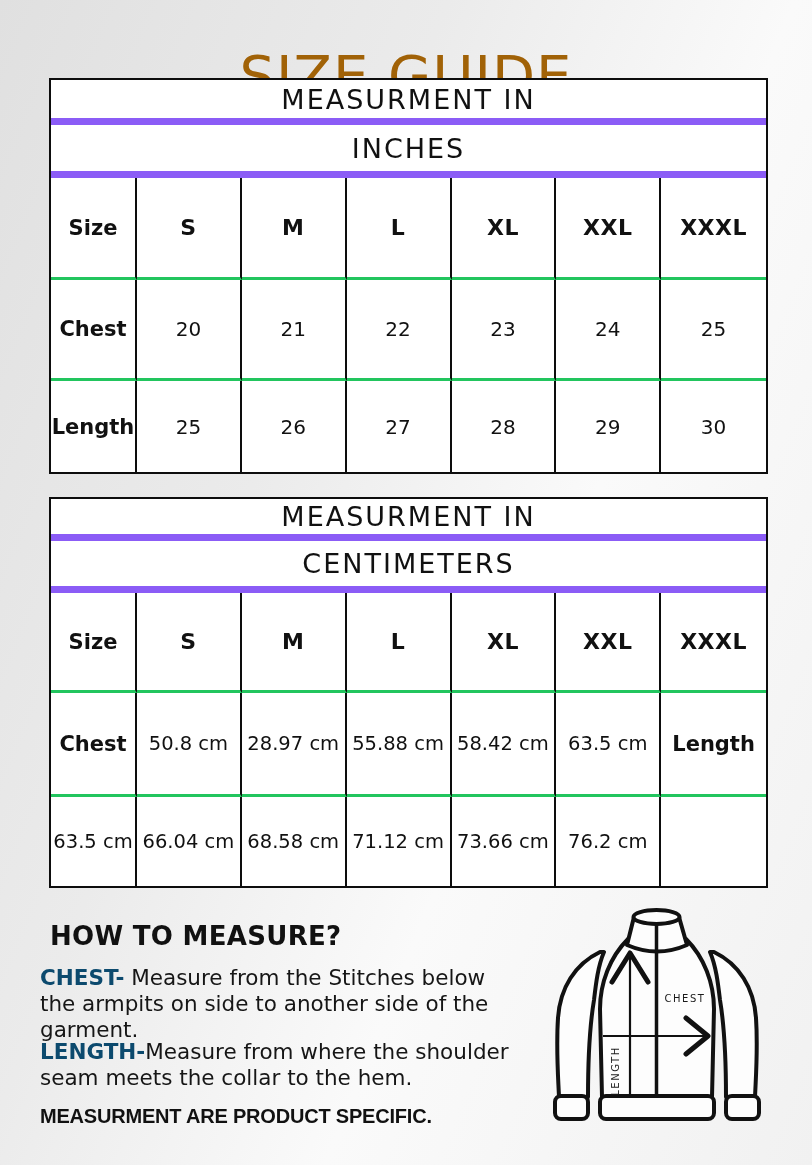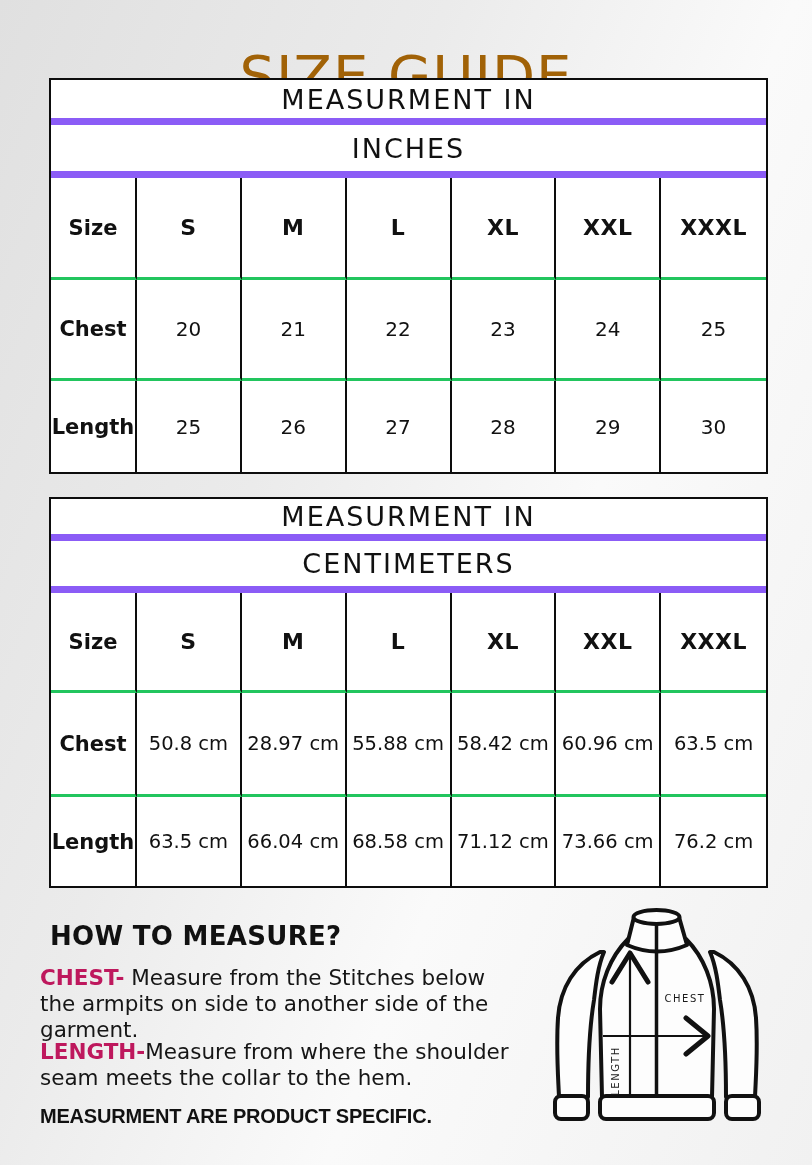--- a/index.html
+++ b/index.html
@@ -42,21 +42,21 @@
   .howto-heading{
     position:absolute;left:50px;top:899px;
     font-size:26px;font-weight:700;letter-spacing:.3px;
   }
   .para{
     position:absolute;left:40px;width:470px;
     font-size:21.5px;line-height:1.22;color:#161616;
   }
   .para-chest{top:943px;}
   .para-length{top:1017px;}
-  .para b{font-weight:700;color:#be185d;}
+  .para b{font-weight:700;color:#0c4a6e;}
   .note{
     position:absolute;left:40px;top:1105px;
     font-family:Liberation Sans, sans-serif;
     font-size:20px;font-weight:700;letter-spacing:-0.2px;
   }
   
   .jacket{position:absolute;left:530px;top:890px;width:282px;height:275px;}
   .diag-label{
     font-family:"DejaVu Sans","Liberation Sans",sans-serif;
     font-size:10px;letter-spacing:1.5px;fill:#1a1a1a;
@@ -108,21 +108,20 @@
     <div class="cell sz">L</div>
     <div class="cell sz">XL</div>
     <div class="cell sz">XXL</div>
     <div class="cell sz">XXXL</div>
 
     <div class="cell lbl">Chest</div>
     <div class="cell val">50.8 cm</div>
     <div class="cell val">28.97 cm</div>
     <div class="cell val">55.88 cm</div>
     <div class="cell val">58.42 cm</div>
-    <div class="cell val">60.96 cm</div>
     <div class="cell val">63.5 cm</div>
 
     <div class="cell lbl">Length</div>
     <div class="cell val">63.5 cm</div>
     <div class="cell val">66.04 cm</div>
     <div class="cell val">68.58 cm</div>
     <div class="cell val">71.12 cm</div>
     <div class="cell val">73.66 cm</div>
     <div class="cell val">76.2 cm</div>
   </section>

